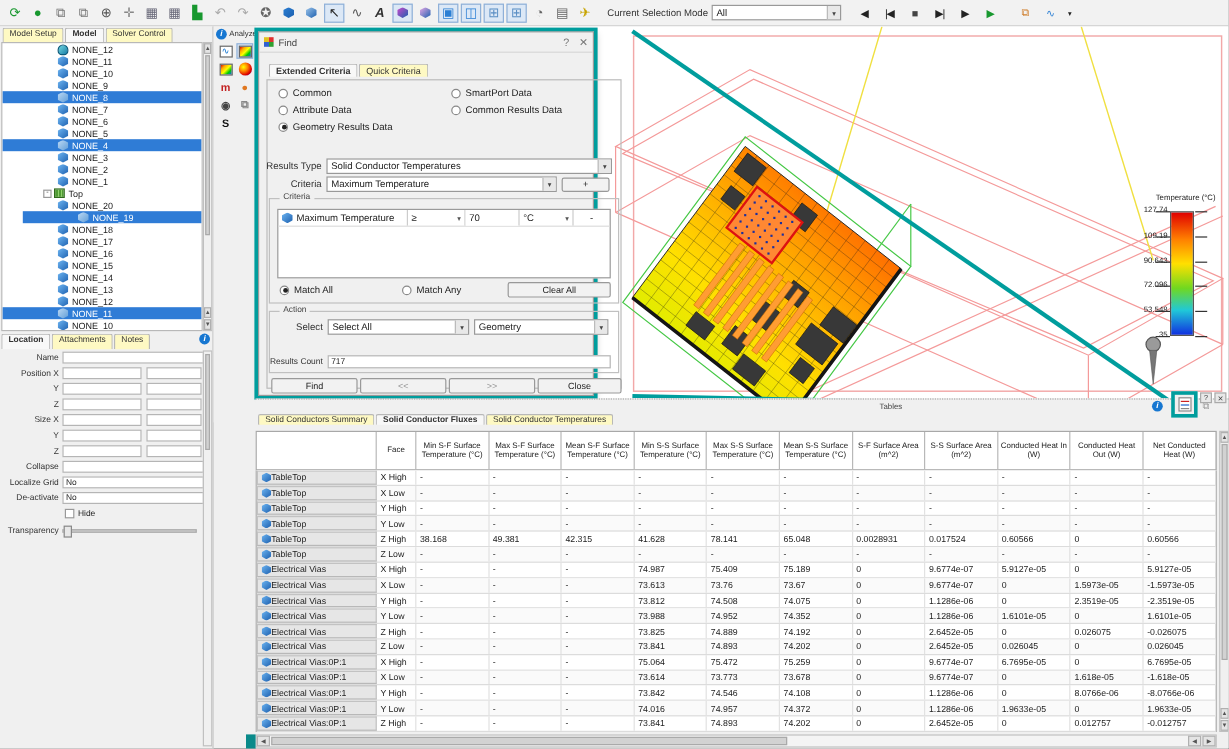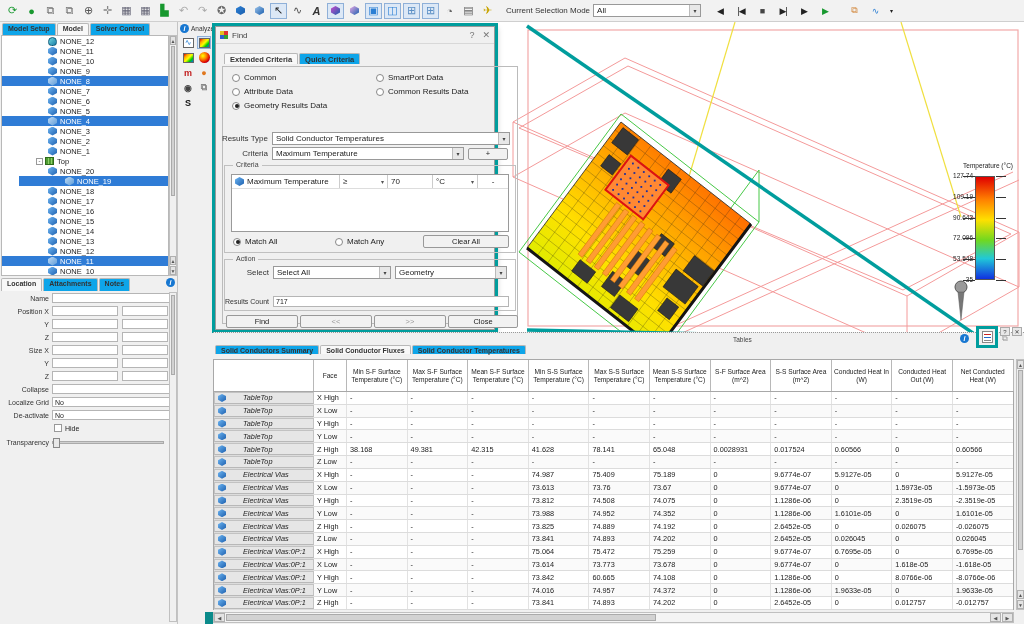--- a/index.html
+++ b/index.html
@@ -21,22 +21,22 @@
   .combo{background:#fff;border:1px solid #999;height:13px;display:flex;align-items:center;
          font-size:8px;padding:0 3px;position:relative;}
   .combo .ct{position:absolute;right:0;top:0;bottom:0;width:11px;border-left:1px solid #bbb;
              display:flex;align-items:center;justify-content:center;font-size:6px;color:#444;background:#e8e8e8;}
   .pbi{width:18px;height:16px;display:inline-flex;align-items:center;justify-content:center;
        font-size:9px;color:#222;margin-right:3px;letter-spacing:-1px;}
 
   
   .left-panel{left:0;top:22px;width:178px;height:602px;background:#f0f0f0;border-right:1px solid #c4c4c4;}
   .tabs{display:flex;height:13px;font-size:7px;}
-  .tab{padding:1px 5px 0;background:#0ea5e9;border:1px solid #b8b8b8;border-bottom:none;
-       border-radius:2px 2px 0 0;margin-right:1px;color:#333;white-space:nowrap;font-weight:bold;}
+  .tab{padding:1px 5px 0;background:#fef9c3;border:1px solid #b8b8b8;border-bottom:none;
+       border-radius:2px 2px 0 0;margin-right:1px;color:#333;white-space:nowrap;}
   .tab.on{background:#f8f8f8;font-weight:bold;}
   .tree{position:absolute;left:1px;top:13px;width:168px;height:241px;background:#fff;
         border:1px solid #b8b8b8;overflow:hidden;font-size:7.5px;}
   .trow{height:10px;display:flex;align-items:center;white-space:nowrap;}
   .trow.sel{background:#2f7cd6;color:#fff;}
   .texp{display:inline-flex;width:7px;height:7px;border:1px solid #999;background:#fff;color:#333;
         font-size:6px;align-items:center;justify-content:center;margin-right:2px;}
   .ticon{margin-right:3px;flex:0 0 auto;}
   .boardic{display:inline-block;width:9px;height:8px;background:
            repeating-linear-gradient(90deg,#4f9c33 0 2px,#8fd06a 2px 3px);border:1px solid #2e6b1a;}
@@ -118,21 +118,21 @@
   .grid-hdr,.grid-row{display:grid;grid-template-columns:100px 33px repeat(11,60.6px);}
   .grid-hdr{position:absolute;left:0;top:14px;width:801px;height:33px;background:#fff;border:1px solid #a8a8a8;}
   .hcell{border-right:1px solid #b8b8b8;font-size:6.6px;display:flex;align-items:center;justify-content:center;
          text-align:center;padding:1px;color:#222;line-height:1.15;}
   .tbody{position:absolute;left:0;top:47px;width:801px;height:218px;background:#fff;overflow:hidden;
          border-left:1px solid #a8a8a8;border-right:1px solid #a8a8a8;}
   .grid-row{height:12.82px;border-bottom:1px solid #dcdcdc;}
   .grid-row:nth-child(even){background:#fafafa;}
   .cell{font-size:7.3px;padding:0 3px;display:flex;align-items:center;border-right:1px solid #e2e2e2;
         white-space:nowrap;overflow:hidden;}
-  .cell.comp{background:#e6e6e6;border:1px solid #c2c2c2;border-bottom:1px solid #b8b8b8;gap:17px;font-style:italic;}
+  .cell.comp{background:#e6e6e6;border:1px solid #c2c2c2;border-bottom:1px solid #b8b8b8;gap:0;}
   .hsb{position:absolute;left:0;top:267px;width:801px;height:11px;background:#f4f4f4;border:1px solid #c0c0c0;}
   .sq{position:absolute;top:0;width:11px;height:9px;background:#e4e4e4;border:1px solid #b0b0b0;
       font-size:5px;display:flex;align-items:center;justify-content:center;color:#555;}
 
   .corner-teal{left:205px;top:612px;width:8px;height:12px;background:#0a8a8a;}
 </style>
 </head>
 <body>
 
 <div id="app">
@@ -1298,21 +1298,21 @@
           <div class="cell">
             <span>-</span>
           </div>
           <div class="cell">
             <span>-</span>
           </div>
           <div class="cell">
             <span>73.842</span>
           </div>
           <div class="cell">
-            <span>60.665</span>
+            <span>74.546</span>
           </div>
           <div class="cell">
             <span>74.108</span>
           </div>
           <div class="cell">
             <span>0</span>
           </div>
           <div class="cell">
             <span>1.1286e-06</span>
           </div>

